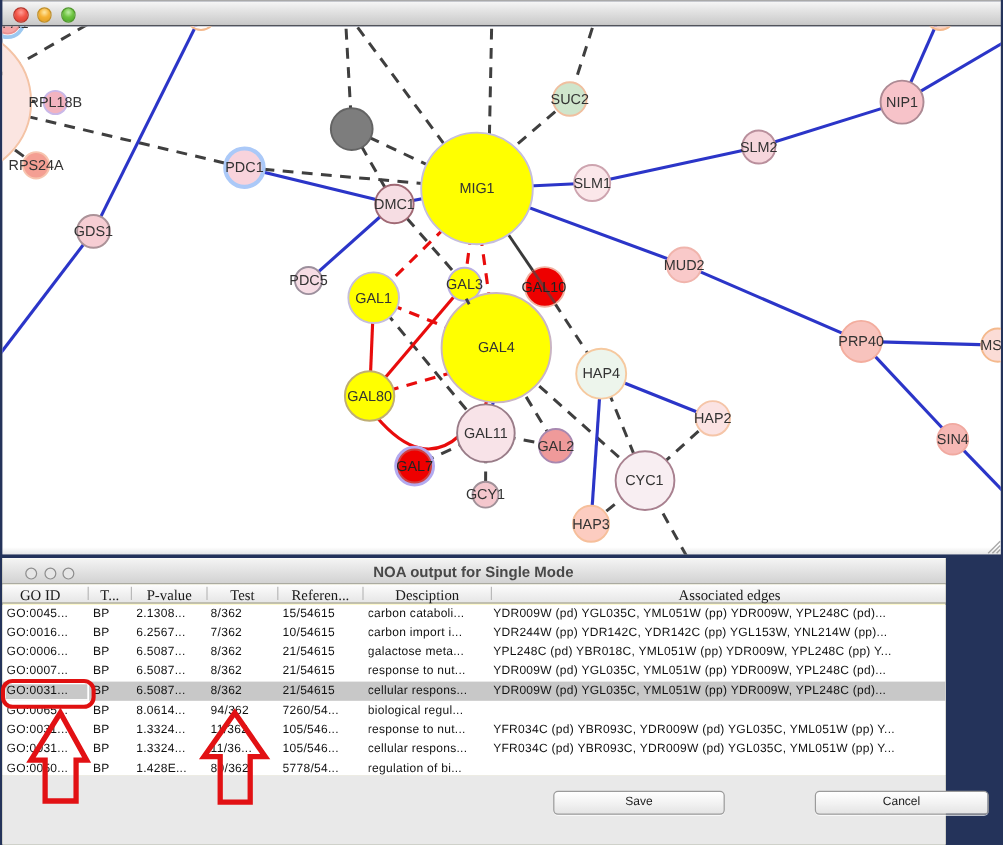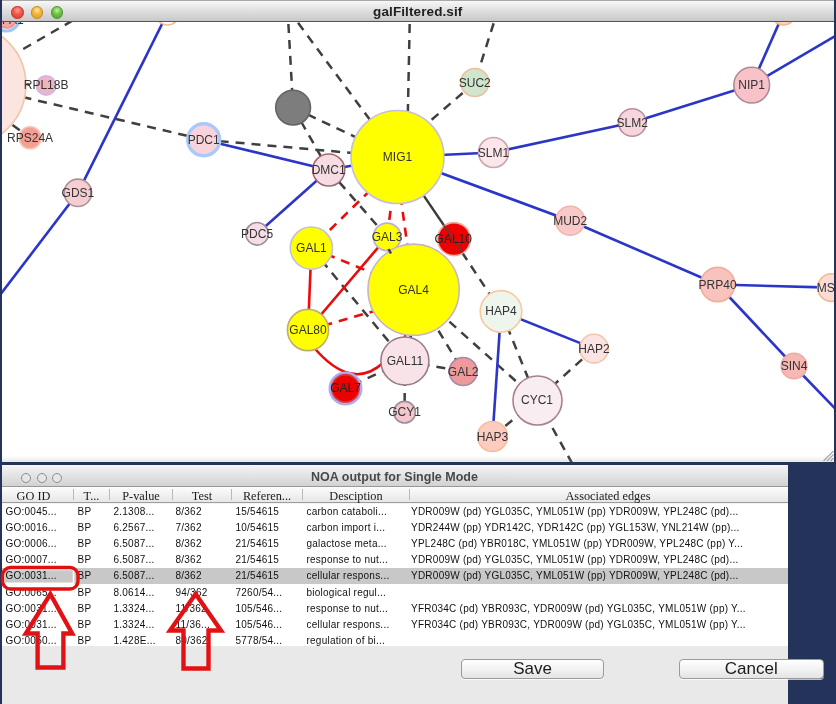--- a/index.html
+++ b/index.html
@@ -41,35 +41,34 @@
 .c1 { left:76px;  width:33px; }
 .c2 { left:112px; width:60px; }
 .c3 { left:174px; width:57px; }
 .c4 { left:234px; width:68px; }
 .c5 { left:305px; width:104px; }
 .c6 { left:409.5px; width:407px; }
 .sel { background:#c8c8c8; }
 
 #panel { position:absolute; left:0; top:181.3px; width:100%; height:57.7px; background:#e9e9e9; }
 .btn { position:absolute; top:13.2px; height:19.5px; border:1px solid #9b9b9b; border-radius:4px;
-  background:linear-gradient(#ffffff,#f1f1f1 55%,#e4e4e4); font-size:17px; color:#1a1a1a;
+  background:linear-gradient(#ffffff,#f1f1f1 55%,#e4e4e4); font-size:10px; color:#1a1a1a;
   text-align:center; line-height:18px; box-shadow:0 1px 0 rgba(255,255,255,0.7); }
 #savebtn { left:459.5px; width:143px; }
 #cancelbtn { left:677px; width:145.5px; }
 
 #annot { position:absolute; left:0; top:460px; width:836px; height:244px; pointer-events:none; }
 </style>
 </head>
 <body>
 <div id="stage">
   <div id="tbar">
     <div class="tl" id="tl-r"></div>
       <div class="tl" id="tl-y"></div>
       <div class="tl" id="tl-g"></div>
-    <div class="title">galFiltered.sif</div>
   </div>
 
   <div style="position:absolute;left:1.5px;top:456px;width:832px;height:6px;background:linear-gradient(rgba(120,120,120,0),rgba(120,120,120,0.18));z-index:3;"></div>
   <svg id="net" viewBox="1.5 22 832 440">
 
     <g id="edges" fill="none">
 
       <g stroke="#3f3f3f" stroke-width="2.5" stroke-dasharray="9 7">
         <line x1="-5" y1="65" x2="80" y2="16"></line>
         <line x1="20" y1="84" x2="45.6" y2="85.4"></line>

